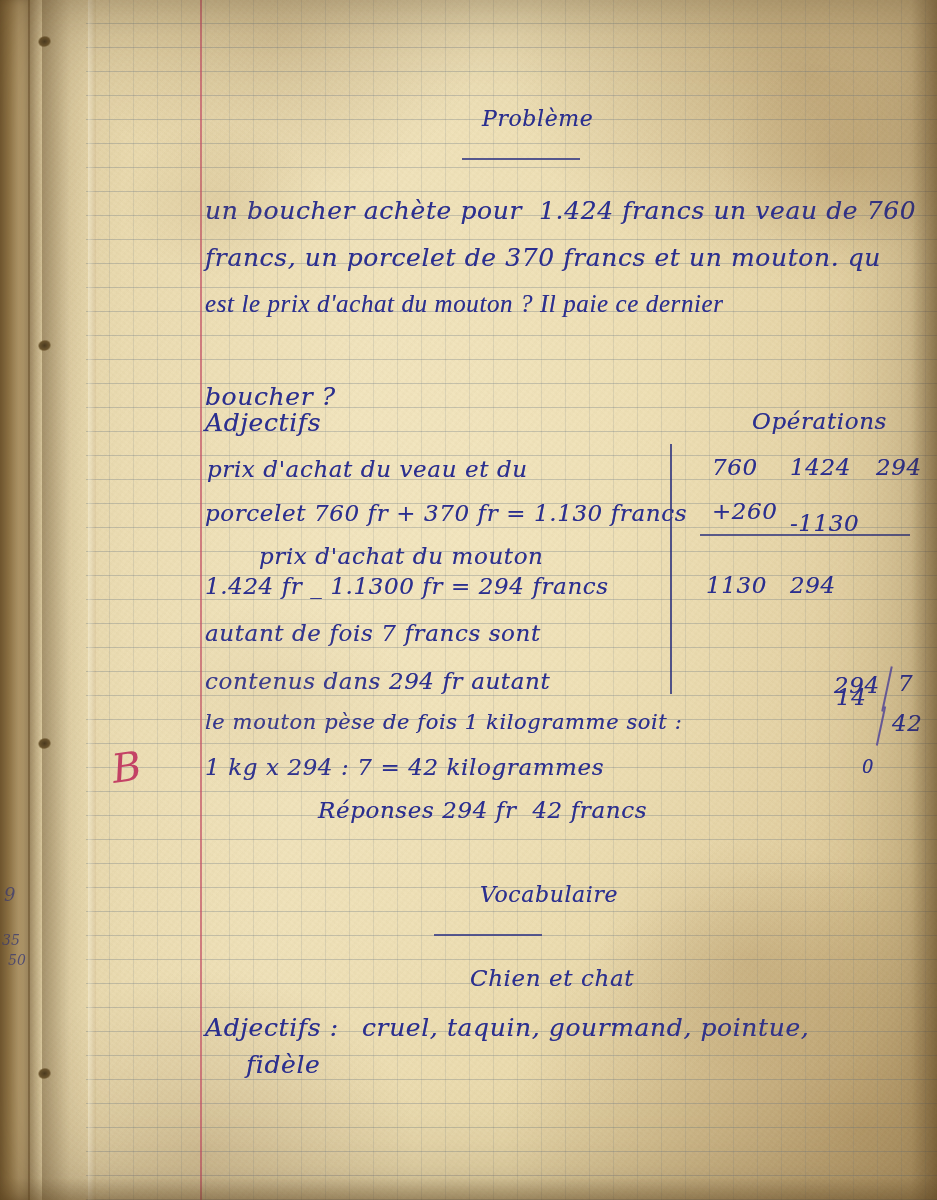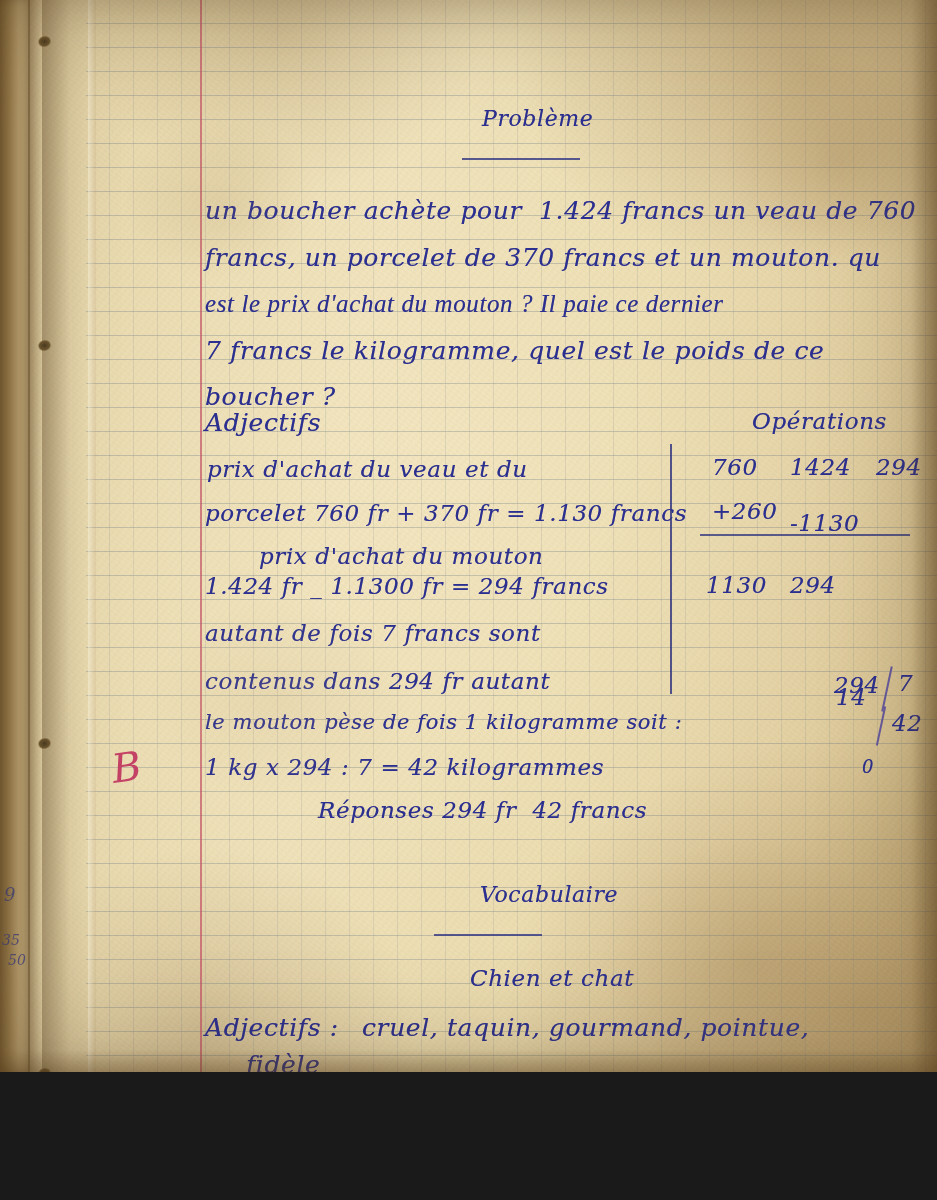--- a/index.html
+++ b/index.html
@@ -3,21 +3,21 @@
 <meta charset="utf-8">
 <style>
   html, body {
     margin: 0;
     padding: 0;
     background: #1a1a1a;
   }
   #page {
     position: relative;
     width: 937px;
-    height: 1072px;
+    height: 1200px;
     overflow: hidden;
     background: #e8d9ac;
     font-family: "Liberation Serif", serif;
   }
 
   
   .paper-base {
     position: absolute;
     inset: 0;
     background:
@@ -211,21 +211,20 @@
   <div class="stitch" style="top:340px;"></div>
   <div class="stitch" style="top:738px;"></div>
   <div class="stitch" style="top:1068px;"></div>
 
   <div class="hw h-title" style="left:482px; top:106px; font-size:22px;">Problème</div>
   <div class="rule-under" style="left:462px; top:158px; width:118px;"></div>
 
   <div class="hw body-line" style="left:205px; top:196px;">un boucher achète pour  1.424 francs un veau de 760</div>
   <div class="hw body-line" style="left:205px; top:243px;">francs, un porcelet de 370 francs et un mouton. qu</div>
   <div class="hw body-line" style="left:205px; top:290px;font-family:Liberation Serif, serif;">est le prix d'achat du mouton ? Il paie ce dernier</div>
-  <div class="hw body-line" style="left:205px; top:336px;">7 francs le kilogramme, quel est le poids de ce</div>
   <div class="hw body-line" style="left:205px; top:382px;">boucher ?</div>
 
   <div class="hw body-line" style="left:205px; top:408px;">Adjectifs</div>
   <div class="hw small-line" style="left:752px; top:408px;">Opérations</div>
 
   <div class="hw small-line" style="left:207px; top:456px;">prix d'achat du veau et du</div>
   <div class="hw small-line" style="left:205px; top:500px;">porcelet 760 fr + 370 fr = 1.130 francs</div>
   <div class="hw small-line" style="left:215px; top:543px;margin-left:44px;">prix d'achat du mouton</div>
   <div class="hw small-line" style="left:205px; top:573px;">1.424 fr _ 1.1300 fr = 294 francs</div>
   <div class="hw small-line" style="left:205px; top:620px;">autant de fois 7 francs sont</div>

